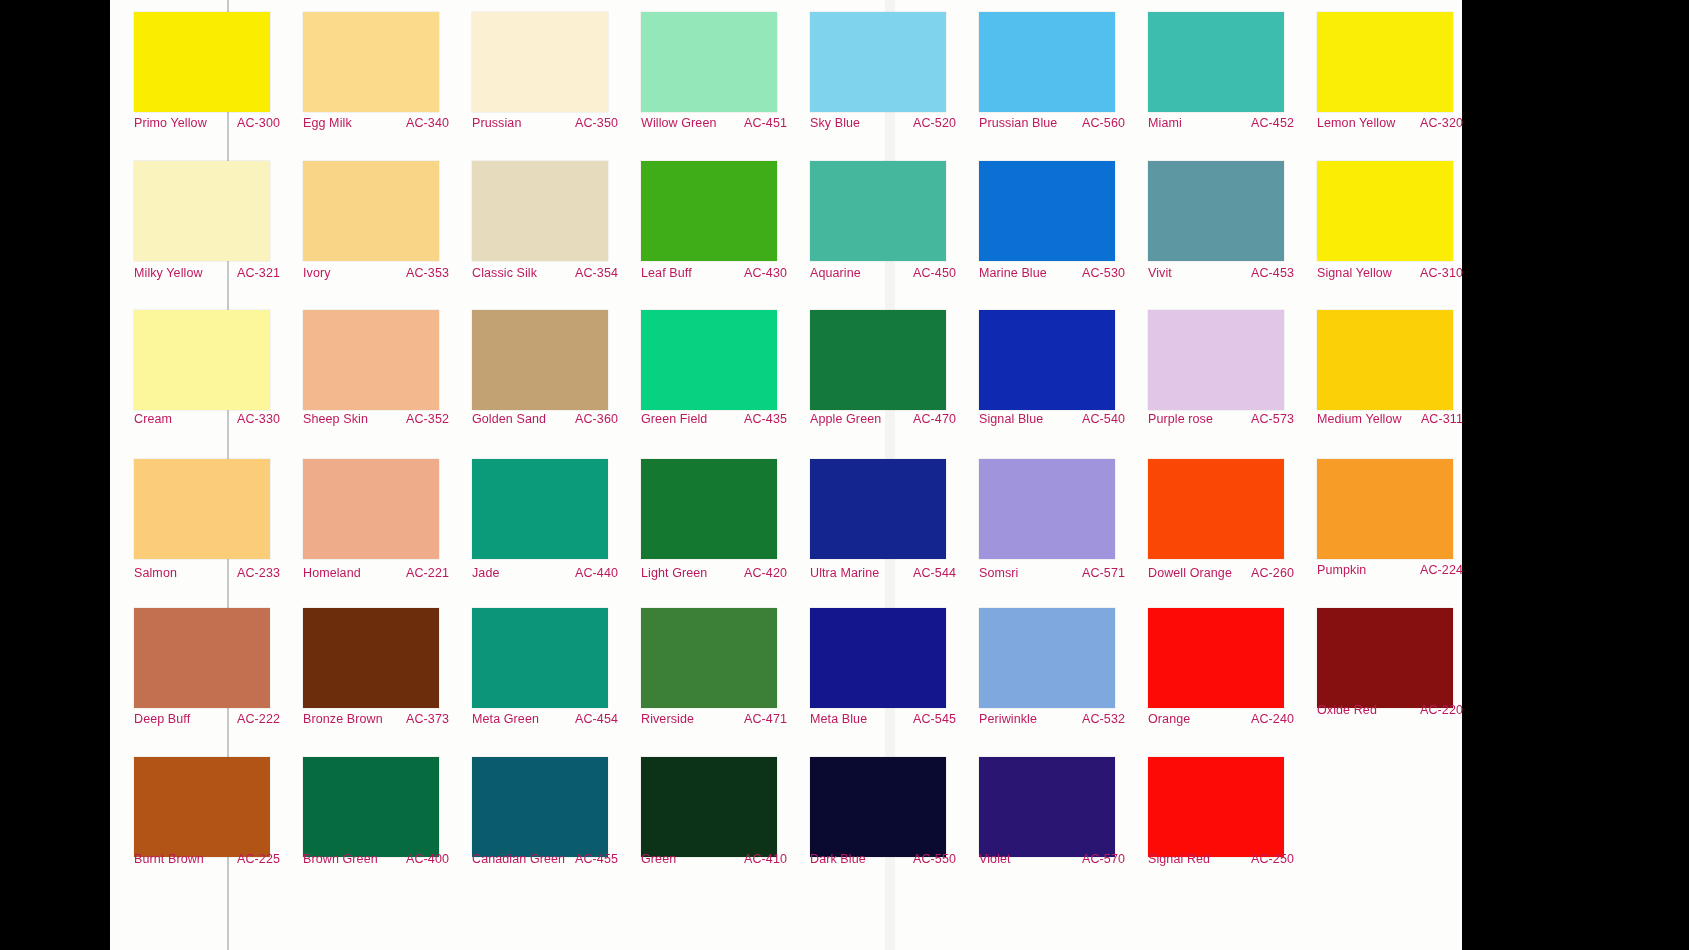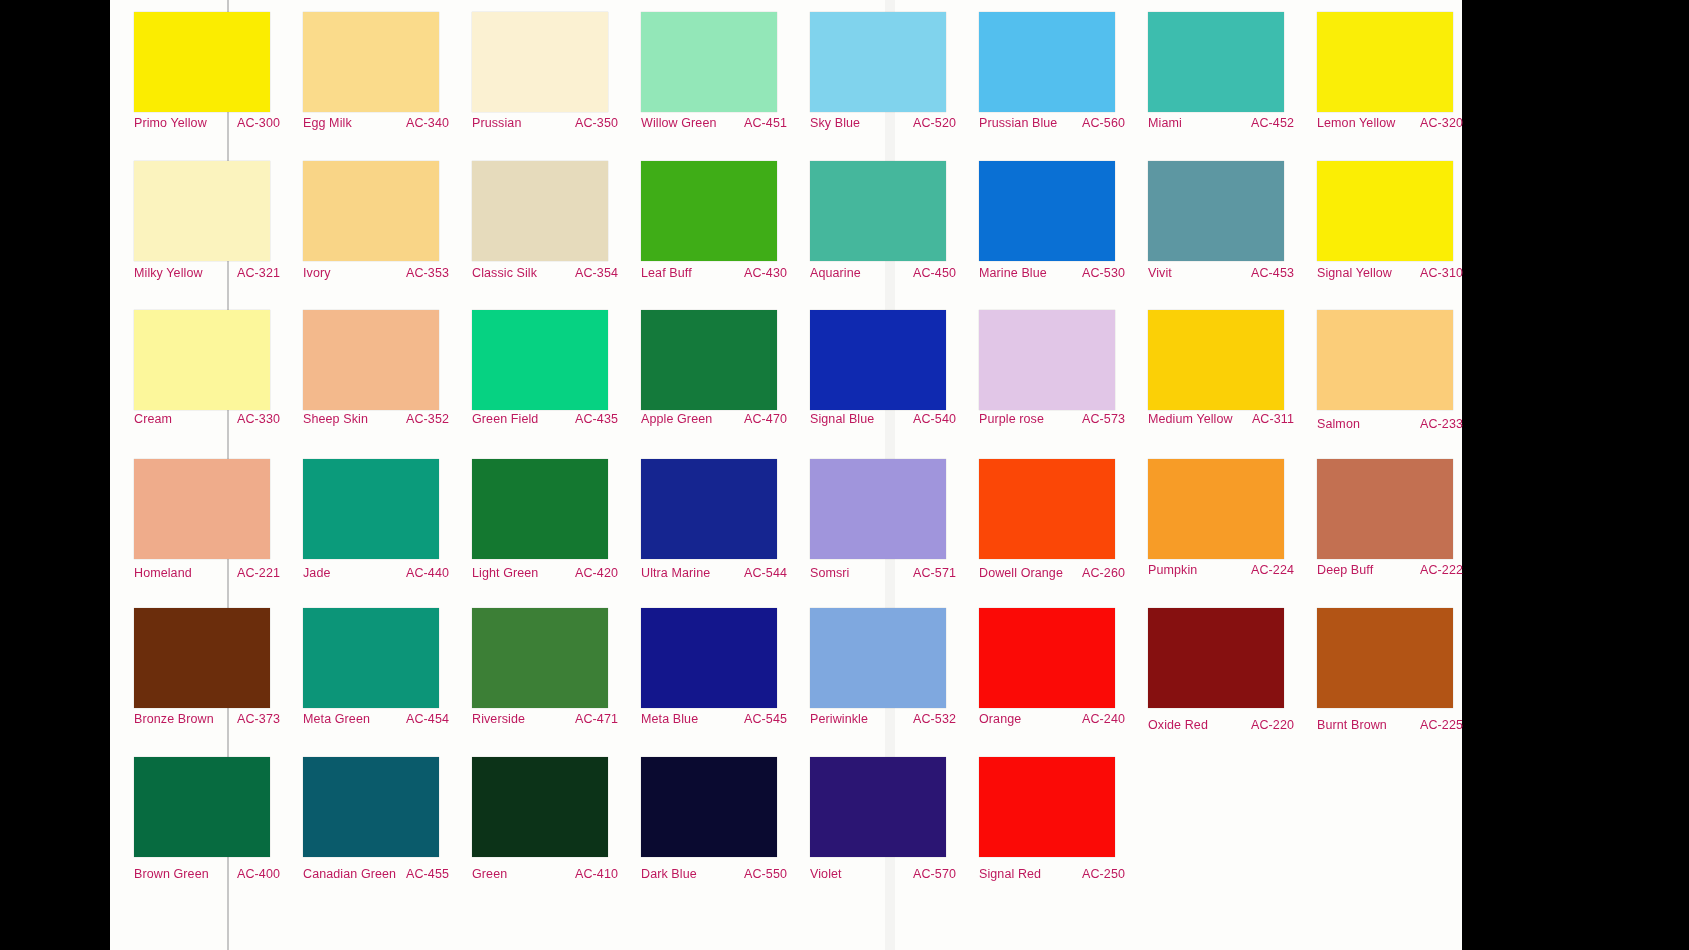--- a/index.html
+++ b/index.html
@@ -56,21 +56,21 @@
     white-space:nowrap;
   }
   .cap .nm{ padding-right:4px; }
   .cap .cd{ padding-left:2px; }
   
   .r1 .cap{ top:107px; }
   .r2 .cap{ top:108px; }
   .r3 .cap{ top:105px; }
   .r4 .cap{ top:110px; }
   .r5 .cap{ top:107px; }
-  .r6 .cap{ top:113px;justify-content:space-between; }
+  .r6 .cap{ top:98px;justify-content:space-between; }
 </style>
 </head>
 <body>
 
 <div class="page-frame">
   <div class="paper">
     <div class="scan-seam"></div>
     <div class="scan-seam2"></div>
     <div class="grid">
         <div class="cell r1">
@@ -193,20 +193,27 @@
           </div>
         </div>
         <div class="cell r3">
           <div class="swatch" title="Sheep Skin" style="background: rgb(243, 185, 140);"></div>
           <div class="cap">
             <span class="nm">Sheep Skin</span>
             <span class="cd">AC-352</span>
           </div>
         </div>
         <div class="cell r3">
+          <div class="swatch" title="Golden Sand" style="background: rgb(194, 161, 115);"></div>
+          <div class="cap">
+            <span class="nm">Golden Sand</span>
+            <span class="cd">AC-360</span>
+          </div>
+        </div>
+        <div class="cell r3">
           <div class="swatch" title="Green Field" style="background: rgb(6, 210, 130);"></div>
           <div class="cap">
             <span class="nm">Green Field</span>
             <span class="cd">AC-435</span>
           </div>
         </div>
         <div class="cell r3">
           <div class="swatch" title="Apple Green" style="background: rgb(20, 122, 59);"></div>
           <div class="cap">
             <span class="nm">Apple Green</span>

